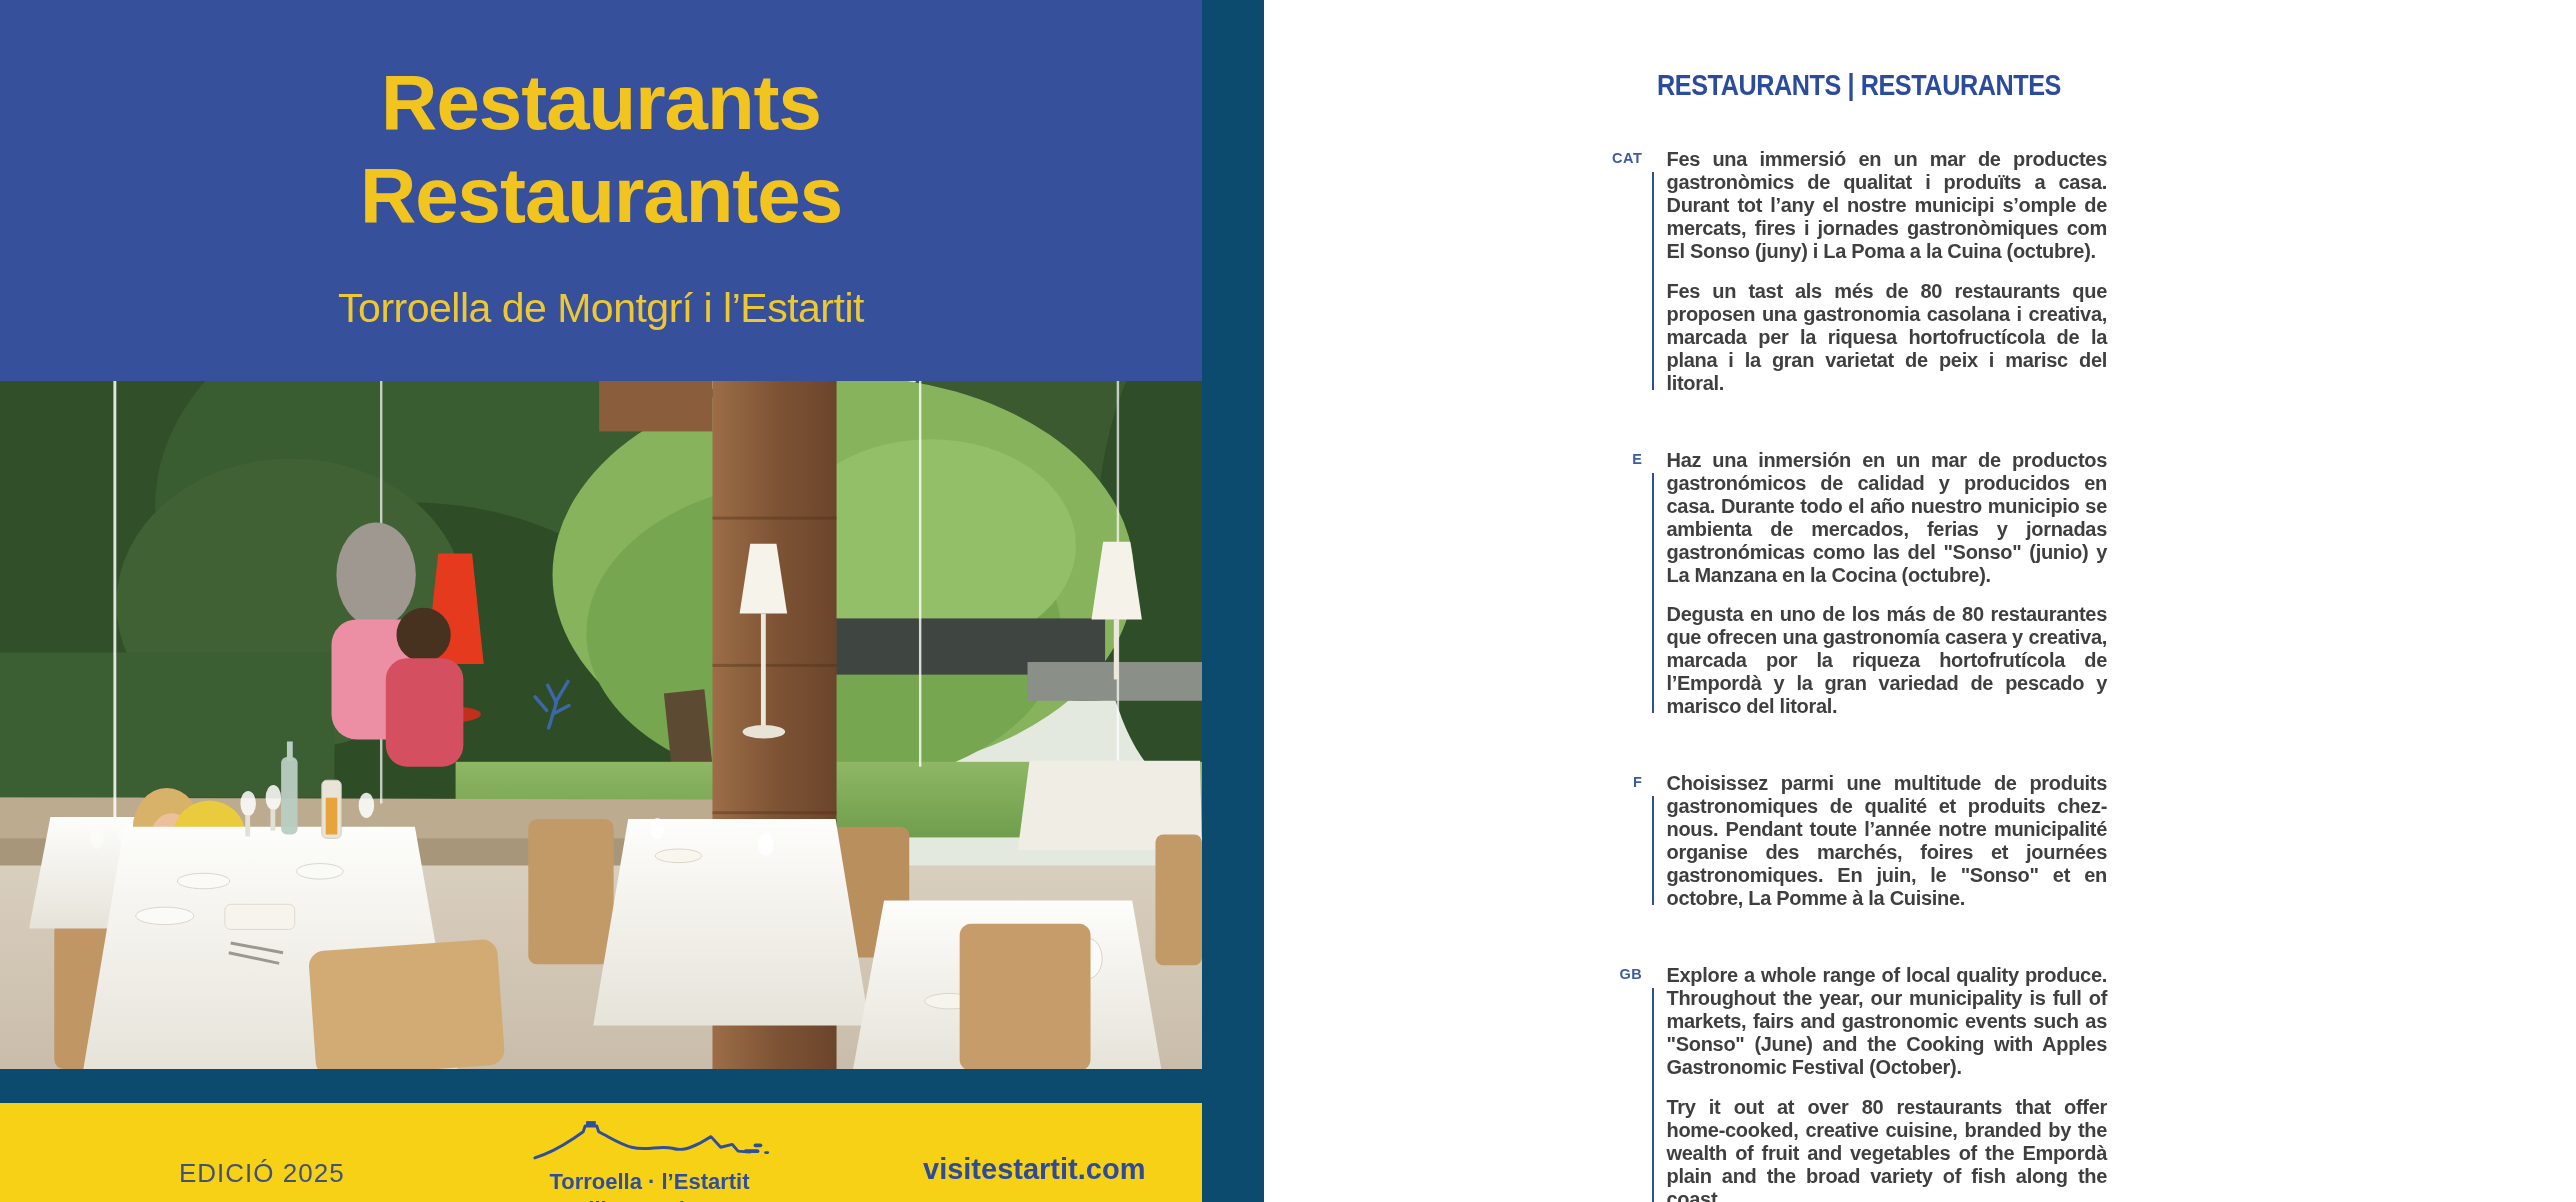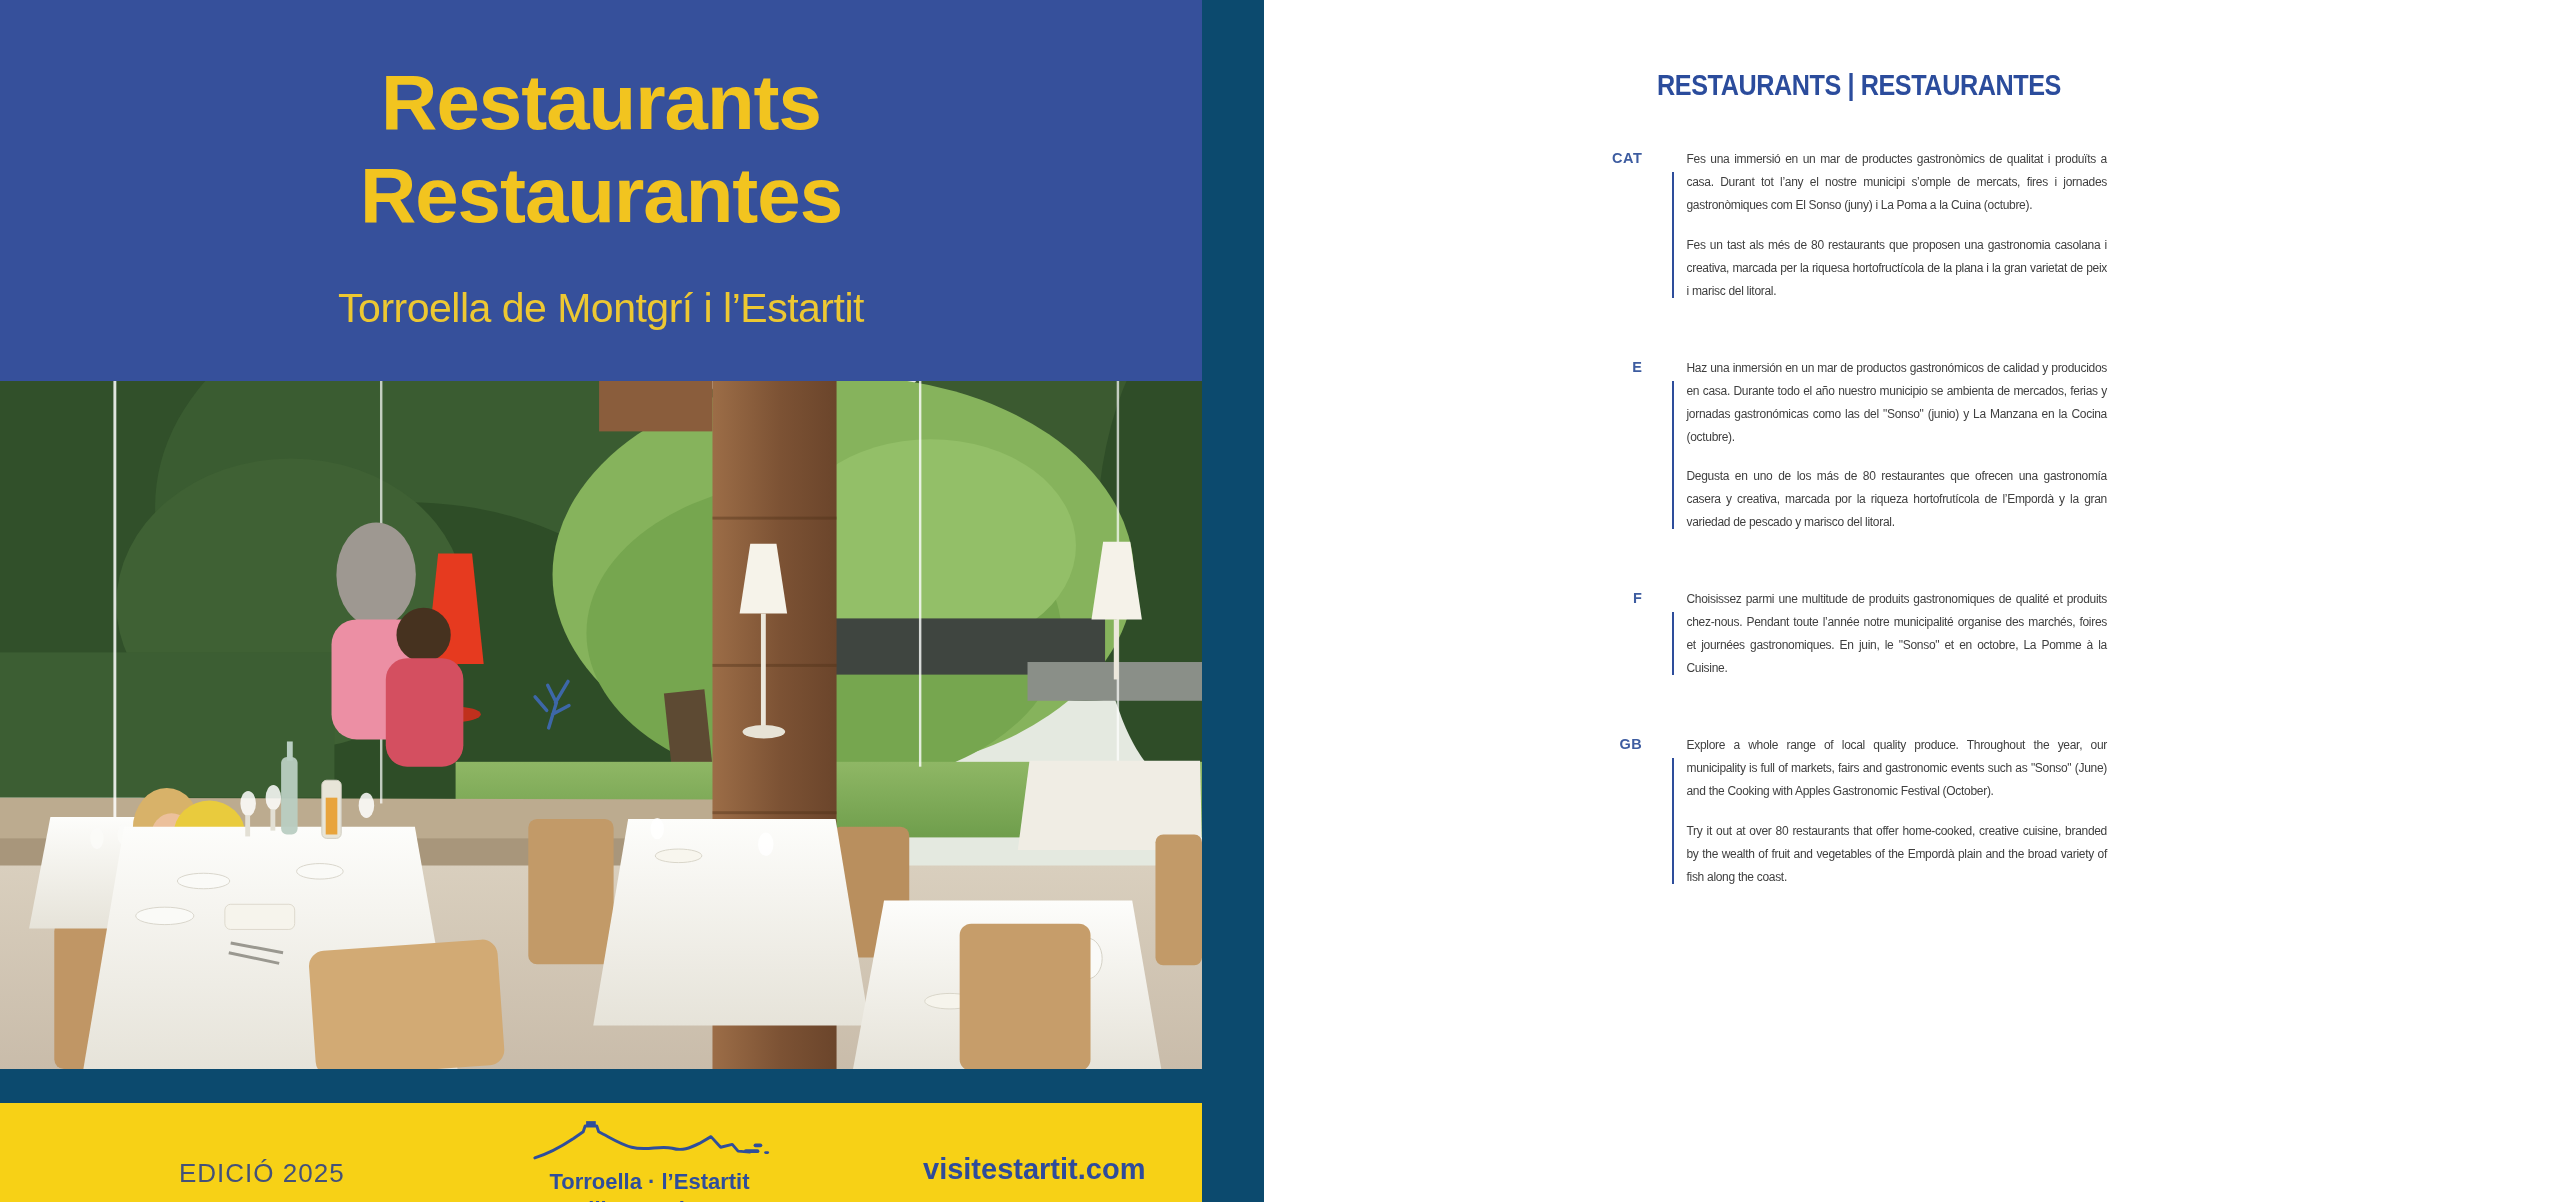--- a/index.html
+++ b/index.html
@@ -19,28 +19,28 @@
   .edition{position:absolute;left:179px;top:55px;font-size:26px;color:#43517A;letter-spacing:1px;}
   .footer-logo{position:absolute;left:504px;top:13.6px;width:291px;text-align:center;color:#2F4E9B;}
   .footer-logo .logo-line{font-size:22px;font-weight:bold;line-height:28px;}
   .website{position:absolute;left:923px;top:50px;font-size:29px;font-weight:bold;color:#2E4B9B;}
 
   
   .page-right{position:absolute;left:1264px;top:0;width:1374px;height:1202px;background:#ffffff;}
   .content{position:absolute;left:347px;top:68px;width:496px;}
   .page-heading{margin-left:46px;font-size:30px;font-weight:bold;color:#2B4C9C;letter-spacing:-0.5px;
                 transform:scaleX(0.84);transform-origin:left center;white-space:nowrap;}
-  .lang-section{display:flex;margin-top:54px;gap:20px;}
+  .lang-section{display:flex;margin-top:54px;}
   .lang-section.first{margin-top:46px;}
   .lang-gutter{width:41px;flex:0 0 41px;text-align:right;padding-top:1px;}
   .lang-label{font-size:14.5px;font-weight:bold;color:#3D5CA0;padding-right:9.7px;letter-spacing:0.5px;}
   .lang-body{position:relative;width:441px;padding-left:14.5px;}
   .lang-body::before{content:'';position:absolute;left:0;top:24px;bottom:4.8px;width:1.9px;background:#2E4D9B;}
-  .lang-body p{margin:0 0 16.5px 0;font-size:12px;line-height:23px;color:#3F3F3F;
-               text-align:justify;letter-spacing:-0.3px;}
+  .lang-body p{margin:0 0 16.5px 0;font-size:20px;line-height:23px;color:#3F3F3F;
+               text-align:justify;letter-spacing:-0.3px;font-weight:bold;}
   .lang-body p:last-child{margin-bottom:0;}
 </style>
 </head>
 <body>
 
 <div class="spread">
 
   <div class="cover">
 
     <div class="cover-header">

